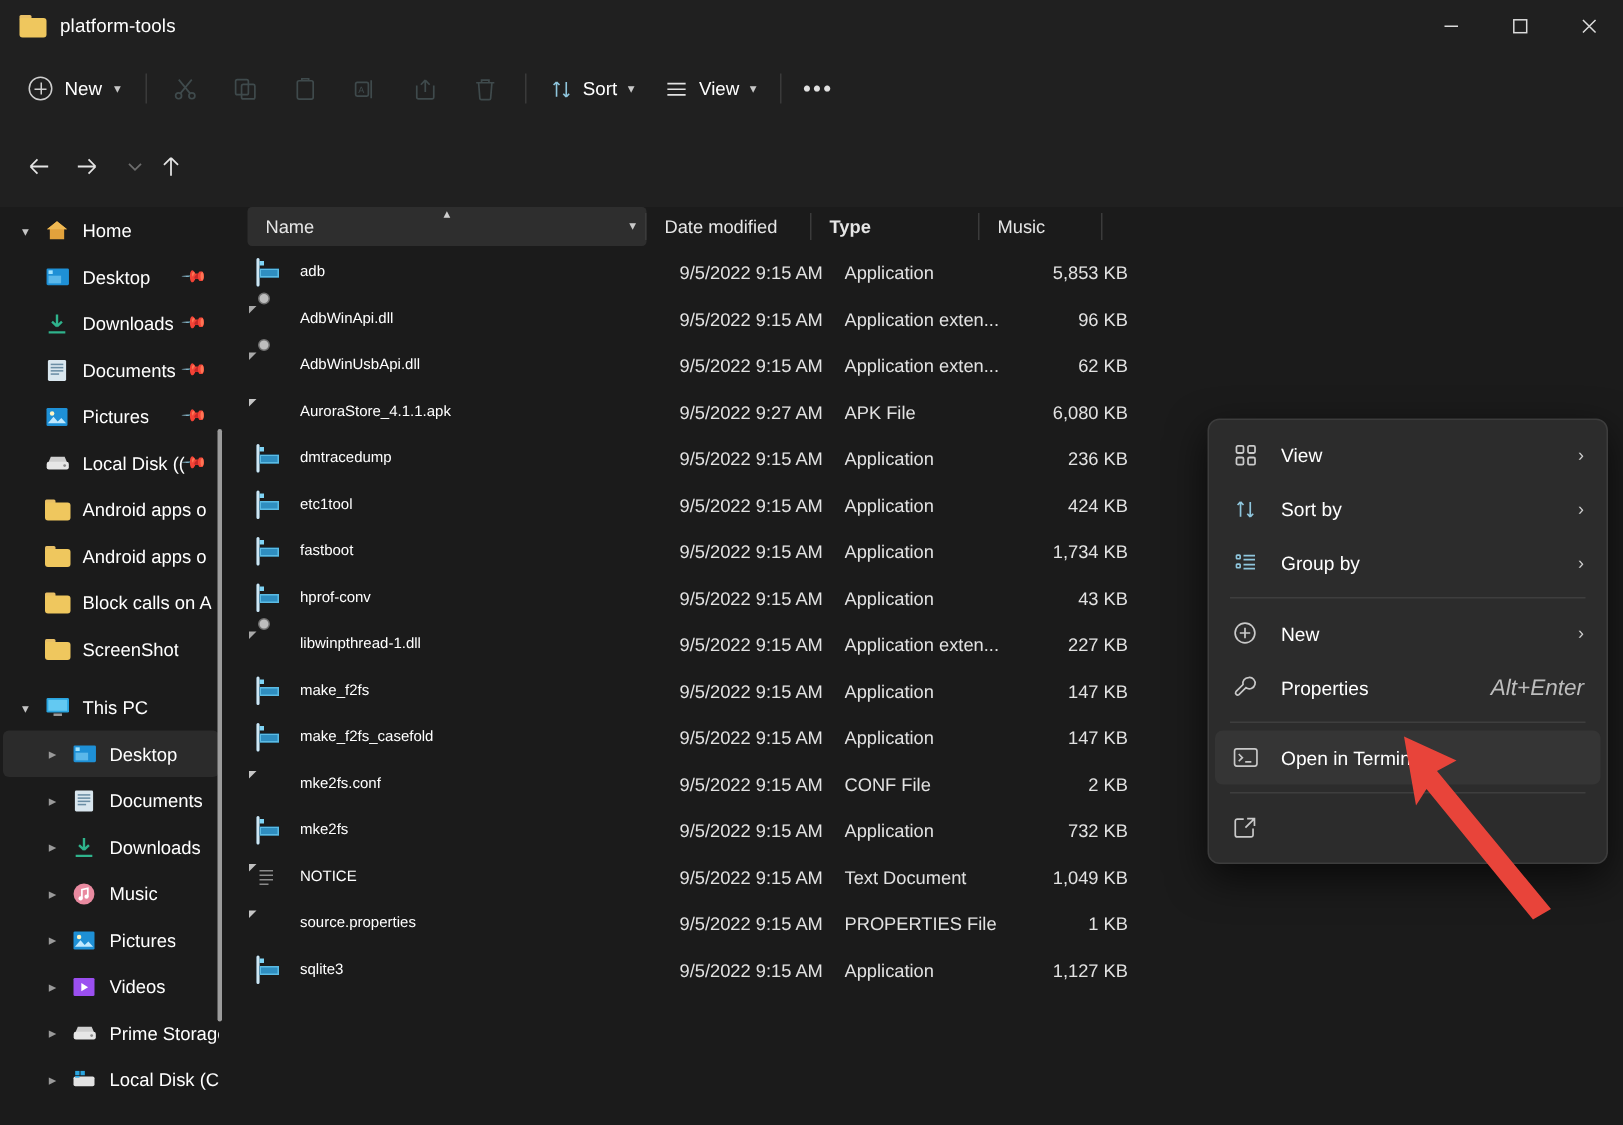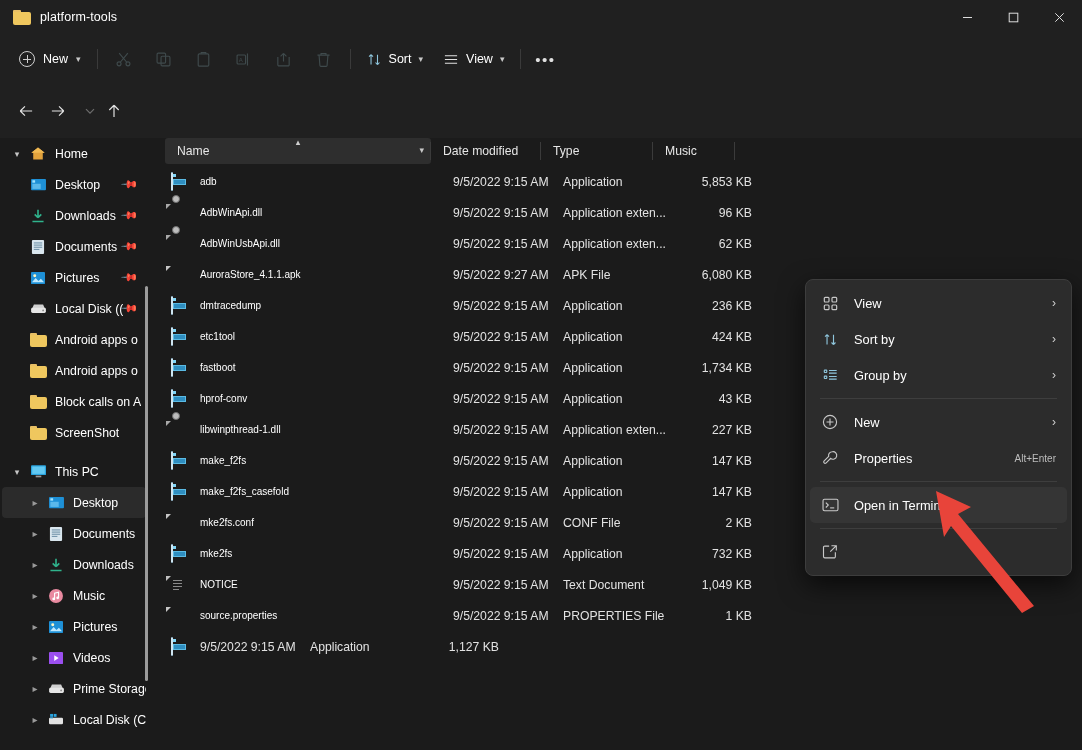--- a/index.html
+++ b/index.html
@@ -114,21 +114,21 @@
 
   
   .listarea { position:absolute; left:152px; top:138px; width:930px; height:612px; background:#1b1b1b; }
   .colhead { position:absolute; left:13px; top:0; width:623px; height:26px; display:flex; }
   .ch { height:26px; display:flex; align-items:center; font-size:12.2px; color:#e6e6e6;
         padding-left:12px; position:relative; }
   .ch.sel { background:#2e2e2e; border-radius:3px; }
   .ch::after { content:''; position:absolute; right:0; top:4px; width:1px; height:18px; background:#3b3b3b; }
   .ch-name { width:266px; }
   .ch-date { width:110px; }
-  .ch-type { width:112px; }
+  .ch-type { width:112px;font-weight:bold; }
   .ch-size { width:82px; }
   .sortcaret { position:absolute; left:50%; top:-1px; transform:translateX(-50%);
                color:#cfcfcf; font-size:9px; }
   .ch-chev { position:absolute; right:7px; top:7px; color:#c9c9c9; font-size:9px; }
 
   .rows { position:absolute; left:13px; top:28px; width:910px; }
   .row { height:31px; display:flex; align-items:center; border-radius:4px; padding-left:6px; }
   .fico { width:18px; height:18px; margin-right:11px; flex:0 0 auto; position:relative; }
   .cname { width:253px; font-size:10px; color:#ffffff; white-space:nowrap; overflow:hidden; }
   .cdate { width:110px; font-size:12.2px; color:#e2e2e2; }
@@ -159,21 +159,21 @@
     position:absolute; left:805px; top:279px; width:267px;
     background:#2c2c2c; border:1px solid #3d3d3d; border-radius:8px;
     padding:5px 4px; box-shadow:0 9px 26px rgba(0,0,0,.65);
   }
   .mi { height:36px; display:flex; align-items:center; border-radius:5px; padding:0 11px 0 10px;
         position:relative; }
   .mi.active { background:#353535; }
   .mi-ico { width:20px; height:20px; margin-right:14px; flex:0 0 auto; display:flex;
             align-items:center; justify-content:center; color:#c9c9c9; }
   .mi-label { font-size:12.8px; color:#ffffff; flex:1; }
-  .mi-accel { font-size:10px; color:#bdbdbd; }
+  .mi-accel { font-size:15px; color:#bdbdbd;font-style:italic; }
   .mi-sub { color:#cfcfcf; font-size:12px; margin-left:8px; }
   .mdiv { height:1px; background:#3e3e3e; margin:5px 10px; }
 
   
   .annot { position:absolute; left:930px; top:485px; width:120px; height:130px; pointer-events:none; }
 </style>
 </head>
 <body>
 
 <div class="app">
@@ -686,20 +686,21 @@
       <div class="row">
         <span class="fico"><span class="ico-doc"></span></span>
         <span class="cname">source.properties</span>
         <span class="cdate">9/5/2022 9:15 AM</span>
         <span class="ctype">PROPERTIES File</span>
         <span class="csize">1 KB</span>
       </div>
 
       <div class="row">
         <span class="fico"><span class="ico-app"></span></span>
+        <span class="cname">sqlite3</span>
         <span class="cdate">9/5/2022 9:15 AM</span>
         <span class="ctype">Application</span>
         <span class="csize">1,127 KB</span>
       </div>
 
     </div>
   </div>
 
   <div class="ctxmenu">
 

